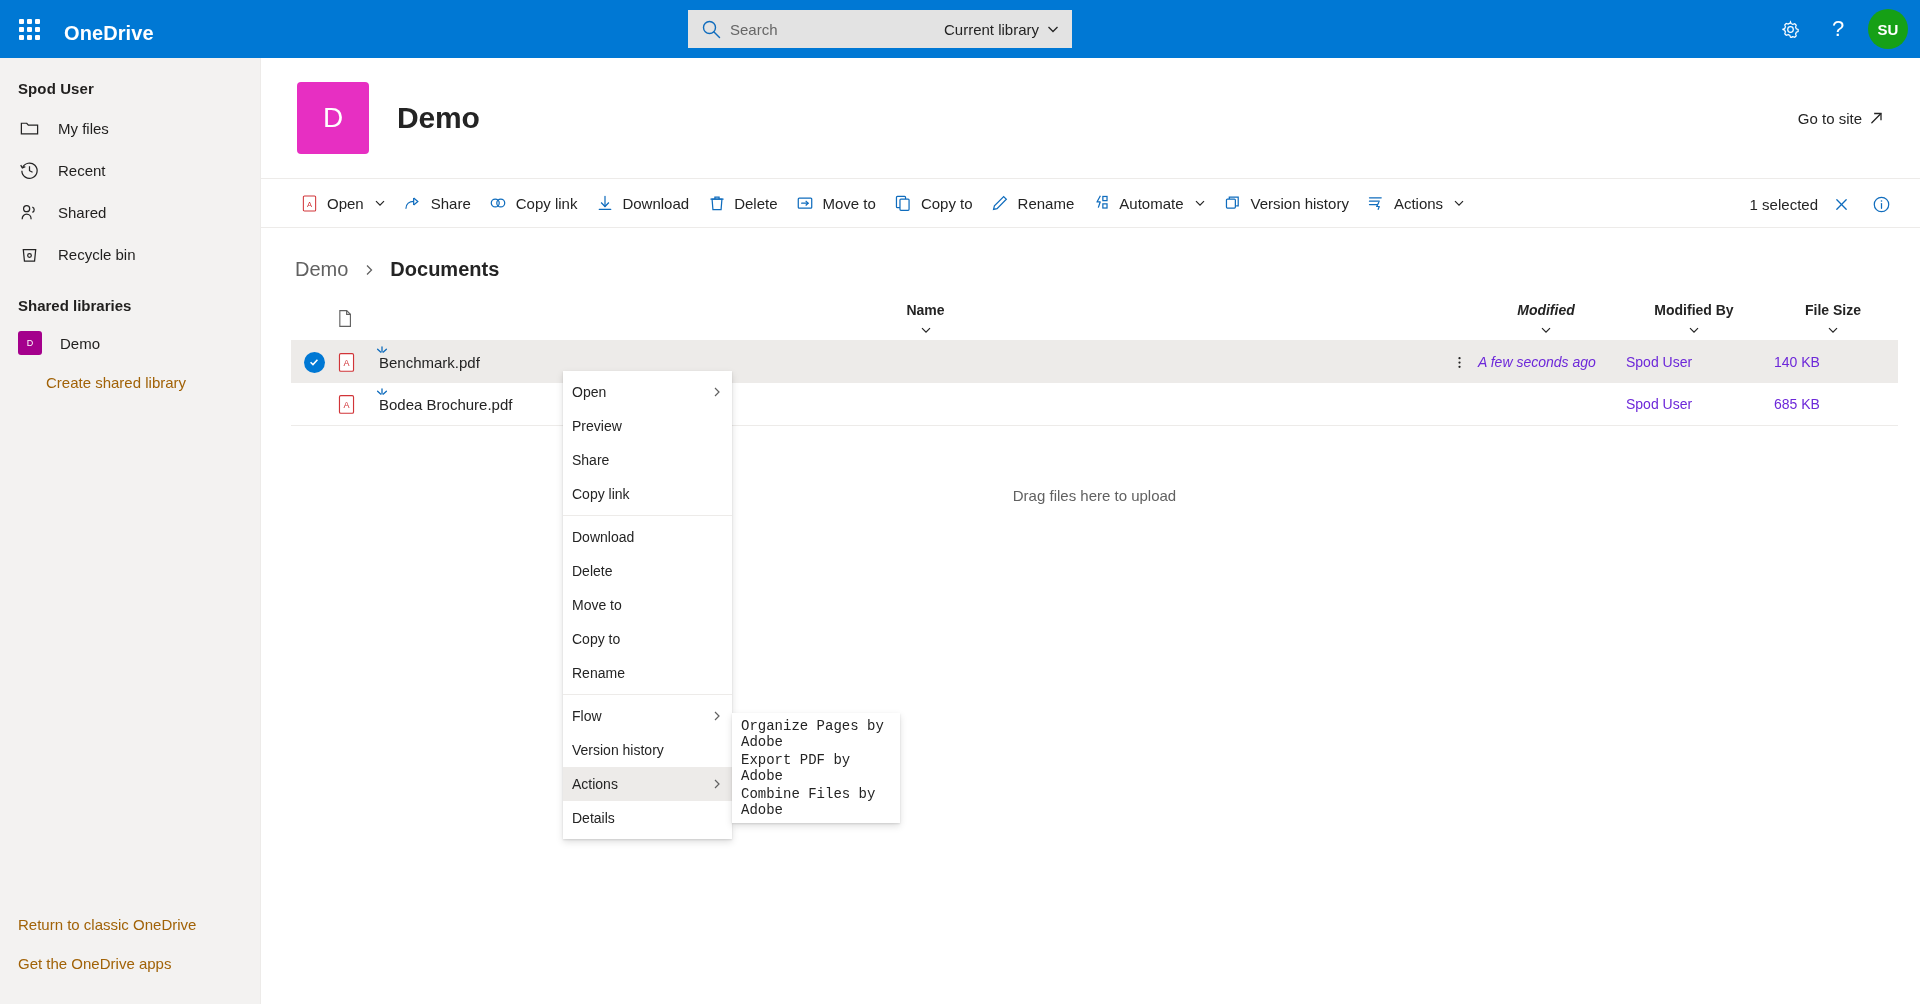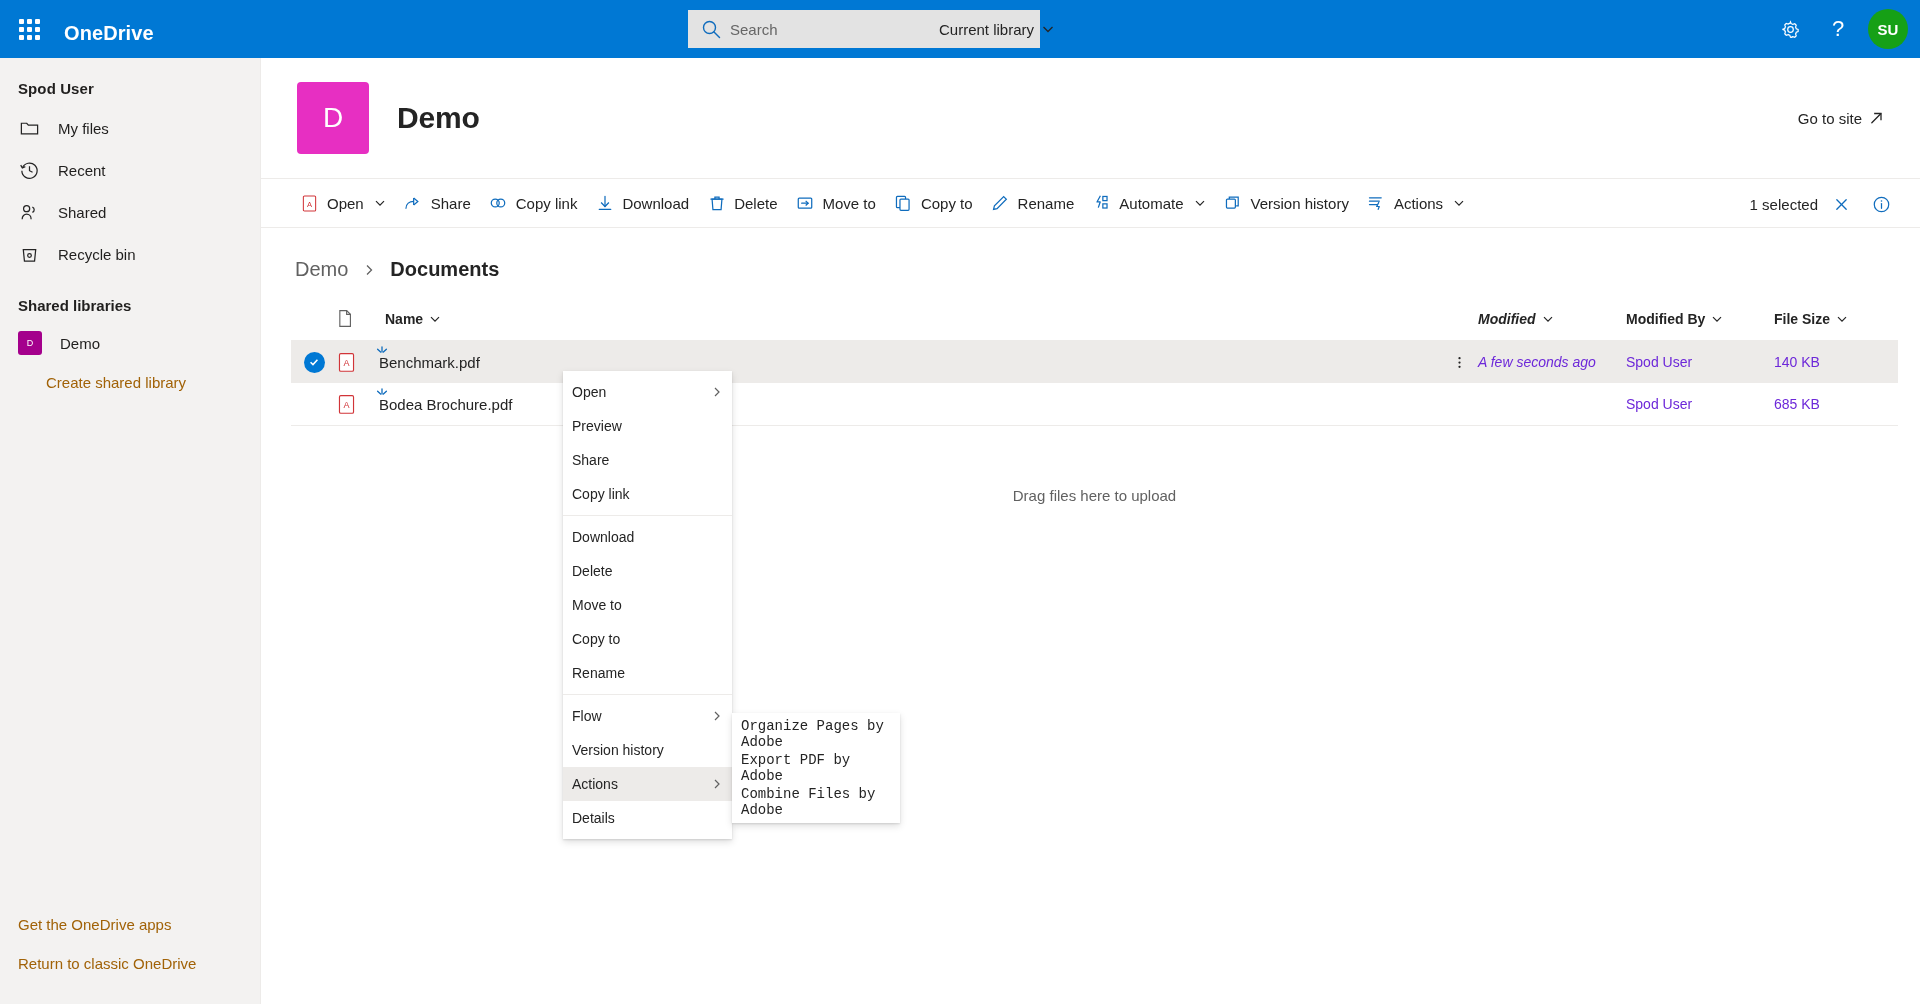--- a/index.html
+++ b/index.html
@@ -24,21 +24,21 @@
   .waffle-grid {
     display: grid; grid-template-columns: repeat(3, 5px); grid-template-rows: repeat(3, 5px);
     gap: 3px;
   }
   .waffle-grid i { display: block; width: 5px; height: 5px; background: #ffffff; border-radius: 1px; }
   .suite-brand {
     color: #ffffff; font-size: 20px; font-weight: 600; letter-spacing: .1px;
     margin-left: 6px; cursor: pointer; margin-top: 8px;
   }
   .searchwrap {
-    position: absolute; left: 688px; top: 10px; width: 352px; height: 38px;
+    position: absolute; left: 688px; top: 10px; width: 384px; height: 38px;
     background: #e3e3e3; display: flex; align-items: center; padding: 0 12px;
   }
   .search-icon { width: 22px; height: 22px; flex: 0 0 22px; margin-right: 8px; }
   .search-input {
     flex: 1 1 auto; border: 0; background: transparent; outline: none;
     font-family: "Liberation Sans", sans-serif; font-size: 15px; color: #242424;
   }
   .search-input::placeholder { color: #666666; }
   .search-scope {
     display: flex; align-items: center; gap: 7px; font-size: 15px; color: #242424;
@@ -131,21 +131,21 @@
   .bc-item { font-size: 20px; color: #616161; cursor: pointer; padding: 2px 4px; }
   .bc-item.current { color: #242424; font-weight: 700; cursor: default; }
   .bc-sep { width: 14px; height: 14px; margin: 0 6px; }
 
   
   .filelist { padding-left: 30px; padding-right: 22px; }
   .colhead {
     display: flex; align-items: center; height: 44px;
     border-bottom: 1px solid #edebe9; padding-left: 0px;
   }
-  .ch { display: flex; align-items: center; font-size: 14px; font-weight: 600; color: #242424; cursor: pointer; gap: 6px; height: 34px; padding: 0 6px; }
+  .ch { display: flex; align-items: center; font-size: 14px; font-weight: 600; color: #242424; cursor: pointer; gap: 6px; height: 34px; padding: 0 6px; flex-direction: column; }
   .c-check { width: 46px; flex: 0 0 46px; }
   .c-icon  { width: 42px; flex: 0 0 42px; display: flex; align-items: center; }
   .c-name  { flex: 1 1 auto; min-width: 0; }
   .c-mod   { width: 148px; flex: 0 0 148px; font-style: italic; }
   .c-by    { width: 148px; flex: 0 0 148px; }
   .c-size  { width: 130px; flex: 0 0 130px; }
 
   .row { display: flex; align-items: center; height: 42px; position: relative; cursor: pointer; }
   .row.selected { background: #edebe9; }
   .row-check { width: 46px; flex: 0 0 46px; display: flex; align-items: center; justify-content: center; }
@@ -283,22 +283,22 @@
     <div class="nav-sublabel">Shared libraries</div>
 
     <div class="lib-item">
       <span class="lib-sq">D</span>
       <span class="lib-name">Demo</span>
     </div>
 
     <a class="nav-link">Create shared library</a>
 
     <div class="nav-bottom">
+      <a class="nav-link">Return to classic OneDrive</a>
       <a class="nav-link">Get the OneDrive apps</a>
-      <a class="nav-link">Return to classic OneDrive</a>
     </div>
   </div>
 
   <div class="main">
 
     <div class="site-header">
       <div class="site-tile">D</div>
       <div class="site-title">Demo</div>
       <div class="goto-site">
         <span>Go to site</span>

